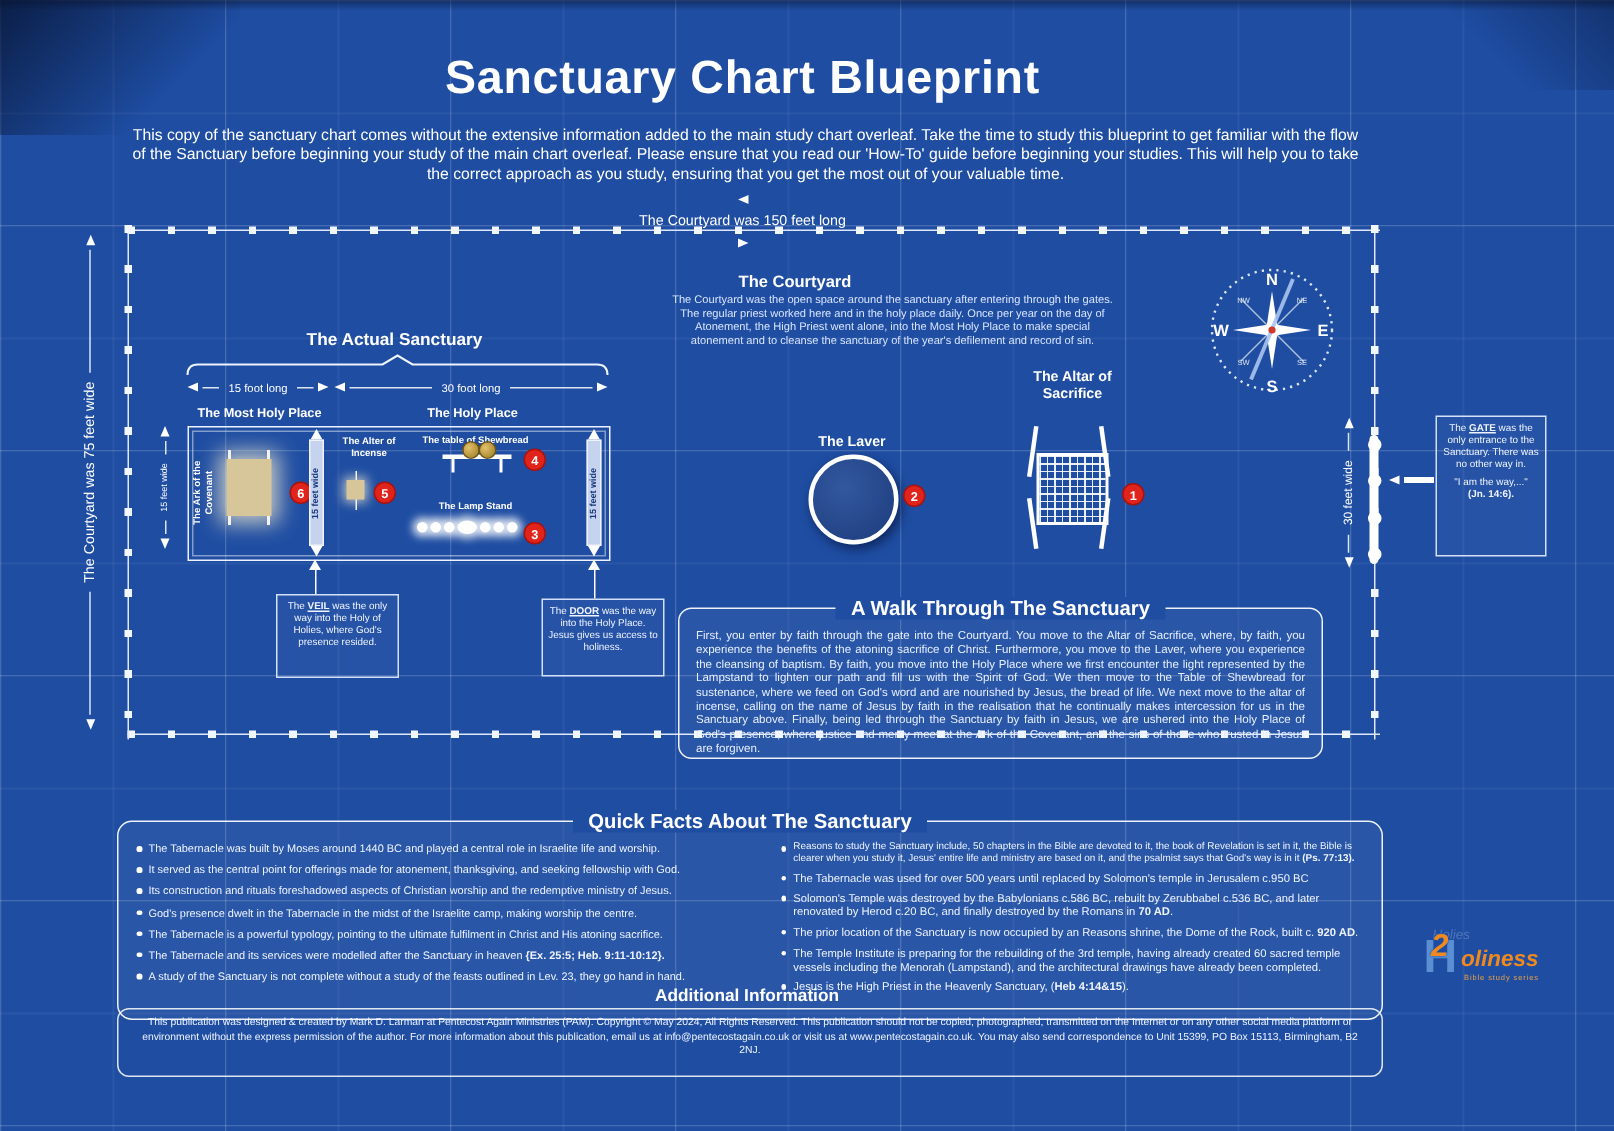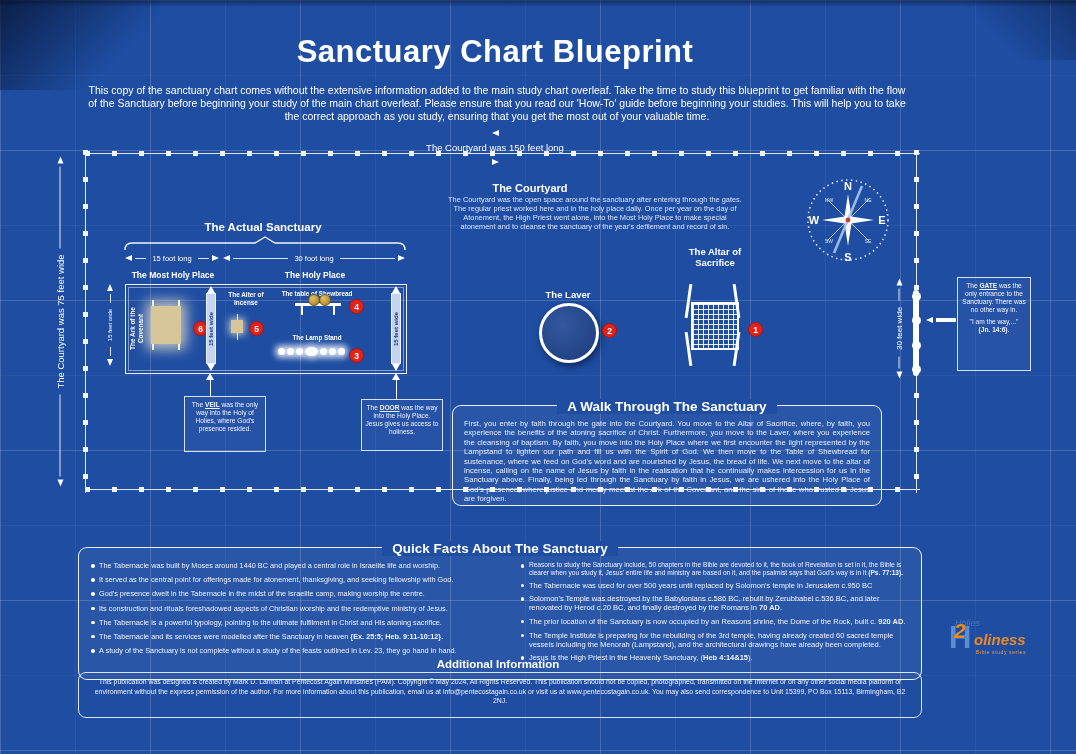--- a/index.html
+++ b/index.html
@@ -246,28 +246,28 @@
     <span><span>The </span><b style="text-decoration: underline;">GATE</b><span> was the only entrance to the Sanctuary. There was no other way in.</span></span><br>
     <span style="display:inline-block;margin-top:4px;">"I am the way,..."</span><br>
     <b>(Jn. 14:6).</b>
   </div>
 
   <div class="abs panel" style="left:452px;top:381px;width:428px;height:99px;">
     <div class="panel-head"><span>A Walk Through The Sanctuary</span></div>
     <div class="walk-text">First, you enter by faith through the gate into the Courtyard.  You move to the Altar of Sacrifice, where, by faith, you experience the benefits of the atoning sacrifice of Christ.  Furthermore, you move to the Laver, where you experience the cleansing of baptism.  By faith, you move into the Holy Place where we first encounter the light represented by the Lampstand to lighten our path and fill us with the Spirit of God.  We then move to the Table of Shewbread for sustenance, where we feed on God's word and are nourished by Jesus, the bread of life. We next move to the altar of incense, calling on the name of Jesus by faith in the realisation that he continually makes intercession for us in the Sanctuary above. Finally, being led through the Sanctuary by faith in Jesus, we are ushered into the Holy Place of God's presence, where justice and mercy meet at the Ark of the Covenant, and the sins of those who trusted in Jesus are forgiven.</div>
   </div>
 
-  <div class="abs panel" style="left:78px;top:523px;width:842px;height:131px;">
+  <div class="abs panel" style="left:78px;top:523px;width:842px;height:131px;border-radius:10px;">
     <div class="panel-head"><span>Quick Facts About The Sanctuary</span></div>
     <div class="cols">
       <ul class="facts" style="width:420px;">
           <li class="fact"><span>The Tabernacle was built by Moses around 1440 BC and played  a central role in Israelite life and worship.</span></li>
           <li class="fact"><span>It served as the central point for offerings made for atonement, thanksgiving, and seeking fellowship with God.</span></li>
+          <li class="fact"><span>Its construction and rituals foreshadowed aspects of Christian worship and the redemptive ministry of Jesus.</span></li>
           <li class="fact"><span>God's presence dwelt in the Tabernacle in the midst of the Israelite camp, making worship the centre.</span></li>
-          <li class="fact"><span>Its construction and rituals foreshadowed aspects of Christian worship and the redemptive ministry of Jesus.</span></li>
           <li class="fact"><span>The Tabernacle is a powerful typology, pointing to the ultimate fulfilment in Christ and His atoning sacrifice.</span></li>
           <li class="fact"><span>The Tabernacle and its services were modelled after the Sanctuary in heaven </span><b>{Ex. 25:5; Heb. 9:11-10:12}.</b></li>
           <li class="fact"><span>A study of the Sanctuary is not complete without a study of the feasts outlined in Lev. 23, they go hand in hand.</span></li>
         </ul>
       <ul class="facts wrap" style="width:394px;">
           <li class="fact small"><span>Reasons to study the Sanctuary include, 50 chapters in the Bible are devoted to it, the book of Revelation is set in it, the Bible is clearer when you study it, Jesus' entire life and ministry are based on it, and the psalmist says that God's way is in it </span><b>(Ps. 77:13).</b></li>
           <li class="fact"><span>The Tabernacle was used for over 500 years until replaced by Solomon's temple in Jerusalem c.950 BC</span></li>
           <li class="fact"><span>Solomon's Temple was destroyed by the Babylonians c.586 BC, rebuilt by Zerubbabel c.536 BC, and later renovated by Herod c.20 BC, and finally destroyed by the Romans in </span><b>70 AD</b><span>.</span></li>
           <li class="fact"><span>The prior location of the Sanctuary is now occupied by an Reasons shrine, the Dome of the Rock, built c. </span><b>920 AD</b><span>.</span></li>
           <li class="fact"><span>The Temple Institute is preparing for the rebuilding of the 3rd temple, having already created 60 sacred temple vessels including the Menorah (Lampstand), and the architectural drawings have already been completed.</span></li>

